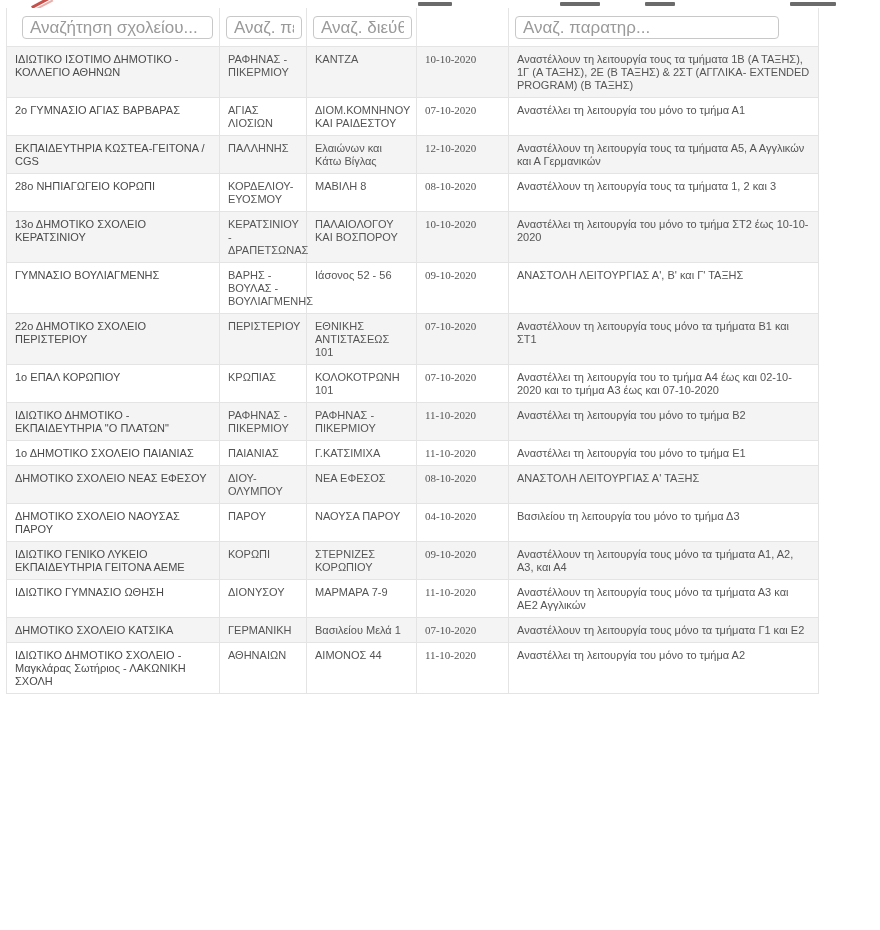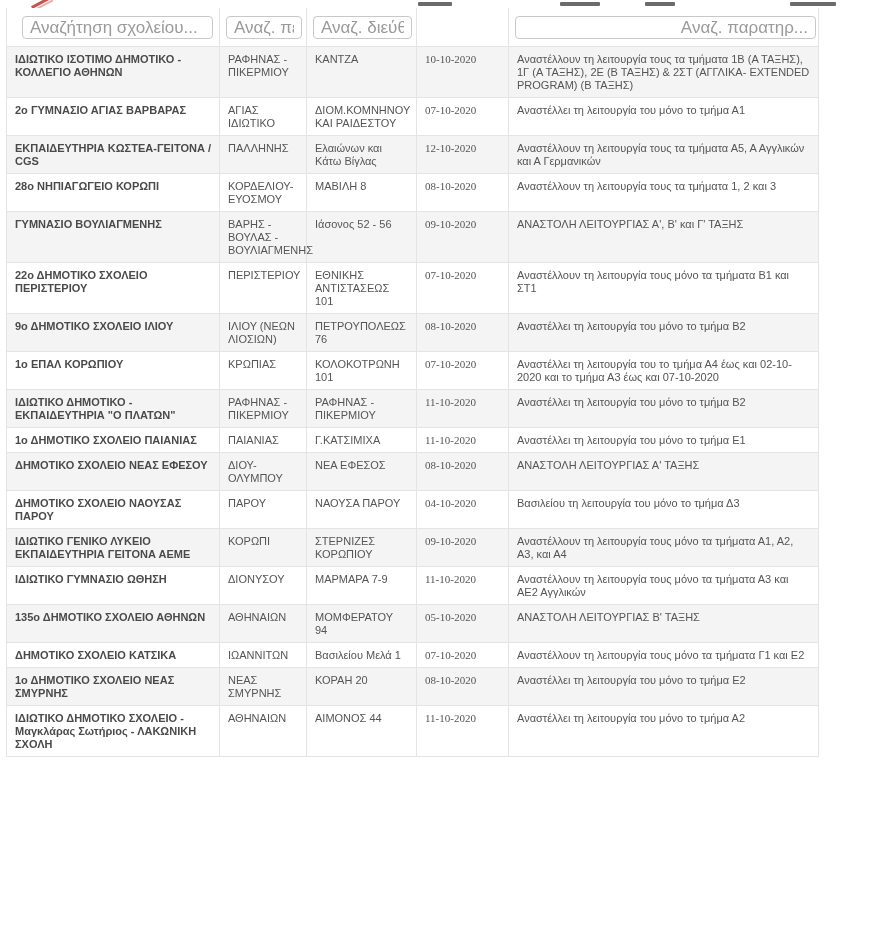--- a/index.html
+++ b/index.html
@@ -27,27 +27,27 @@
   tr.filter-row td { background:#fff; border:1px solid #e4e4e4; border-top:none;
                      padding:8px 6px 7px 6px; vertical-align:middle; }
   tr.filter-row td.f1 { padding-left:15px; }
   input.flt { height:23px; border:1px solid #c8c8c8; border-radius:4px; background:#fff;
               font-family:"Liberation Sans","DejaVu Sans",sans-serif; font-size:17px;
               color:#444; padding:0 7px; outline:none; }
   input.flt::placeholder { color:#9a9a9a; opacity:1; }
   .w-school  { width:191px; }
   .w-region  { width:76px;  }
   .w-address { width:99px;  }
-  .w-remarks { width:301px;text-align:right; }
+  .w-remarks { width:264px; }
 
   
   tbody tr.data-row td { border:1px solid #e4e4e4; padding:6px 8px 5px 8px;
                          vertical-align:top; line-height:13px; background:#fff; }
   tbody tr.data-row:nth-child(odd) td { background:#f4f4f4; }
-  td.school { font-weight:bold; color:#4a4a4a; padding-left:14px; }
+  td.school { font-weight:normal; color:#4a4a4a; padding-left:14px; }
   td.date   { white-space:nowrap;font-family:Liberation Serif, serif; }
   td.remarks{ padding-left:10px; }
 </style>
 </head>
 <body>
 
 <div class="page">
 
   <div class="crop-strip">
     <div class="logo-frag">
@@ -90,21 +90,21 @@
     <tr class="data-row">
       <td class="school">ΙΔΙΩΤΙΚΟ ΙΣΟΤΙΜΟ ΔΗΜΟΤΙΚΟ - ΚΟΛΛΕΓΙΟ ΑΘΗΝΩΝ</td>
       <td class="region">ΡΑΦΗΝΑΣ - ΠΙΚΕΡΜΙΟΥ</td>
       <td class="address">ΚΑΝΤΖΑ</td>
       <td class="date">10-10-2020</td>
       <td class="remarks">Αναστέλλουν τη λειτουργία τους τα τμήματα 1Β (Α ΤΑΞΗΣ), 1Γ (Α ΤΑΞΗΣ), 2Ε (Β ΤΑΞΗΣ) &amp; 2ΣΤ (ΑΓΓΛΙΚΑ- EXTENDED PROGRAM) (Β ΤΑΞΗΣ)</td>
     </tr>
 
     <tr class="data-row">
       <td class="school">2ο ΓΥΜΝΑΣΙΟ ΑΓΙΑΣ ΒΑΡΒΑΡΑΣ</td>
-      <td class="region">ΑΓΙΑΣ ΙΔΙΩΤΙΚΟ</td>
+      <td class="region">ΑΓΙΑΣ ΛΙΟΣΙΩΝ</td>
       <td class="address">ΔΙΟΜ.ΚΟΜΝΗΝΟΥ ΚΑΙ ΡΑΙΔΕΣΤΟΥ</td>
       <td class="date">07-10-2020</td>
       <td class="remarks">Αναστέλλει τη λειτουργία του μόνο το τμήμα Α1</td>
     </tr>
 
 
 
 
     <tr class="data-row">
       <td class="school">ΕΚΠΑΙΔΕΥΤΗΡΙΑ ΚΩΣΤΕΑ-ΓΕΙΤΟΝΑ / CGS</td>
@@ -115,44 +115,44 @@
     </tr>
 
     <tr class="data-row">
       <td class="school">28ο ΝΗΠΙΑΓΩΓΕΙΟ ΚΟΡΩΠΙ</td>
       <td class="region">ΚΟΡΔΕΛΙΟΥ-ΕΥΟΣΜΟΥ</td>
       <td class="address">ΜΑΒΙΛΗ 8</td>
       <td class="date">08-10-2020</td>
       <td class="remarks">Αναστέλλουν τη λειτουργία τους τα τμήματα 1, 2 και 3</td>
     </tr>
 
+    <tr class="data-row">
+      <td class="school">13ο ΔΗΜΟΤΙΚΟ ΣΧΟΛΕΙΟ ΚΕΡΑΤΣΙΝΙΟΥ</td>
+      <td class="region">ΚΕΡΑΤΣΙΝΙΟΥ - ΔΡΑΠΕΤΣΩΝΑΣ</td>
+      <td class="address">ΠΑΛΑΙΟΛΟΓΟΥ ΚΑΙ ΒΟΣΠΟΡΟΥ</td>
+      <td class="date">10-10-2020</td>
+      <td class="remarks">Αναστέλλει τη λειτουργία του μόνο το τμήμα ΣΤ2 έως 10-10-2020</td>
+    </tr>
 
     <tr class="data-row">
       <td class="school">ΓΥΜΝΑΣΙΟ ΒΟΥΛΙΑΓΜΕΝΗΣ</td>
       <td class="region">ΒΑΡΗΣ - ΒΟΥΛΑΣ - ΒΟΥΛΙΑΓΜΕΝΗΣ</td>
       <td class="address">Ιάσονος 52 - 56</td>
       <td class="date">09-10-2020</td>
       <td class="remarks">ΑΝΑΣΤΟΛΗ ΛΕΙΤΟΥΡΓΙΑΣ Α', Β' και Γ' ΤΑΞΗΣ</td>
     </tr>
 
     <tr class="data-row">
       <td class="school">22ο ΔΗΜΟΤΙΚΟ ΣΧΟΛΕΙΟ ΠΕΡΙΣΤΕΡΙΟΥ</td>
       <td class="region">ΠΕΡΙΣΤΕΡΙΟΥ</td>
       <td class="address">ΕΘΝΙΚΗΣ ΑΝΤΙΣΤΑΣΕΩΣ 101</td>
       <td class="date">07-10-2020</td>
       <td class="remarks">Αναστέλλουν τη λειτουργία τους μόνο τα τμήματα Β1 και ΣΤ1</td>
     </tr>
 
-    <tr class="data-row">
-      <td class="school">9ο ΔΗΜΟΤΙΚΟ ΣΧΟΛΕΙΟ ΙΛΙΟΥ</td>
-      <td class="region">ΙΛΙΟΥ (ΝΕΩΝ ΛΙΟΣΙΩΝ)</td>
-      <td class="address">ΠΕΤΡΟΥΠΟΛΕΩΣ 76</td>
-      <td class="date">08-10-2020</td>
-      <td class="remarks">Αναστέλλει τη λειτουργία του μόνο το τμήμα Β2</td>
-    </tr>
 
 
     <tr class="data-row">
       <td class="school">1ο ΕΠΑΛ ΚΟΡΩΠΙΟΥ</td>
       <td class="region">ΚΡΩΠΙΑΣ</td>
       <td class="address">ΚΟΛΟΚΟΤΡΩΝΗ 101</td>
       <td class="date">07-10-2020</td>
       <td class="remarks">Αναστέλλει τη λειτουργία του το τμήμα Α4 έως και 02-10-2020 και το τμήμα Α3 έως και 07-10-2020</td>
     </tr>
 
@@ -197,43 +197,29 @@
     </tr>
 
     <tr class="data-row">
       <td class="school">ΙΔΙΩΤΙΚΟ ΓΥΜΝΑΣΙΟ ΩΘΗΣΗ</td>
       <td class="region">ΔΙΟΝΥΣΟΥ</td>
       <td class="address">ΜΑΡΜΑΡΑ 7-9</td>
       <td class="date">11-10-2020</td>
       <td class="remarks">Αναστέλλουν τη λειτουργία τους μόνο τα τμήματα Α3 και ΑΕ2 Αγγλικών</td>
     </tr>
 
-    <tr class="data-row">
-      <td class="school">135ο ΔΗΜΟΤΙΚΟ ΣΧΟΛΕΙΟ ΑΘΗΝΩΝ</td>
-      <td class="region">ΑΘΗΝΑΙΩΝ</td>
-      <td class="address">ΜΟΜΦΕΡΑΤΟΥ 94</td>
-      <td class="date">05-10-2020</td>
-      <td class="remarks">ΑΝΑΣΤΟΛΗ ΛΕΙΤΟΥΡΓΙΑΣ Β' ΤΑΞΗΣ</td>
-    </tr>
 
     <tr class="data-row">
       <td class="school">ΔΗΜΟΤΙΚΟ ΣΧΟΛΕΙΟ ΚΑΤΣΙΚΑ</td>
-      <td class="region">ΙΩΑΝΝΙΤΩΝ</td>
+      <td class="region">ΓΕΡΜΑΝΙΚΗ</td>
       <td class="address">Βασιλείου Μελά 1</td>
       <td class="date">07-10-2020</td>
       <td class="remarks">Αναστέλλουν τη λειτουργία τους μόνο τα τμήματα Γ1 και Ε2</td>
     </tr>
 
-    <tr class="data-row">
-      <td class="school">1ο ΔΗΜΟΤΙΚΟ ΣΧΟΛΕΙΟ ΝΕΑΣ ΣΜΥΡΝΗΣ</td>
-      <td class="region">ΝΕΑΣ ΣΜΥΡΝΗΣ</td>
-      <td class="address">ΚΟΡΑΗ 20</td>
-      <td class="date">08-10-2020</td>
-      <td class="remarks">Αναστέλλει τη λειτουργία του μόνο το τμήμα Ε2</td>
-    </tr>
 
     <tr class="data-row">
       <td class="school">ΙΔΙΩΤΙΚΟ ΔΗΜΟΤΙΚΟ ΣΧΟΛΕΙΟ - Μαγκλάρας Σωτήριος - ΛΑΚΩΝΙΚΗ ΣΧΟΛΗ</td>
       <td class="region">ΑΘΗΝΑΙΩΝ</td>
       <td class="address">ΑΙΜΟΝΟΣ 44</td>
       <td class="date">11-10-2020</td>
       <td class="remarks">Αναστέλλει τη λειτουργία του μόνο το τμήμα Α2</td>
     </tr>
 
   </tbody>

